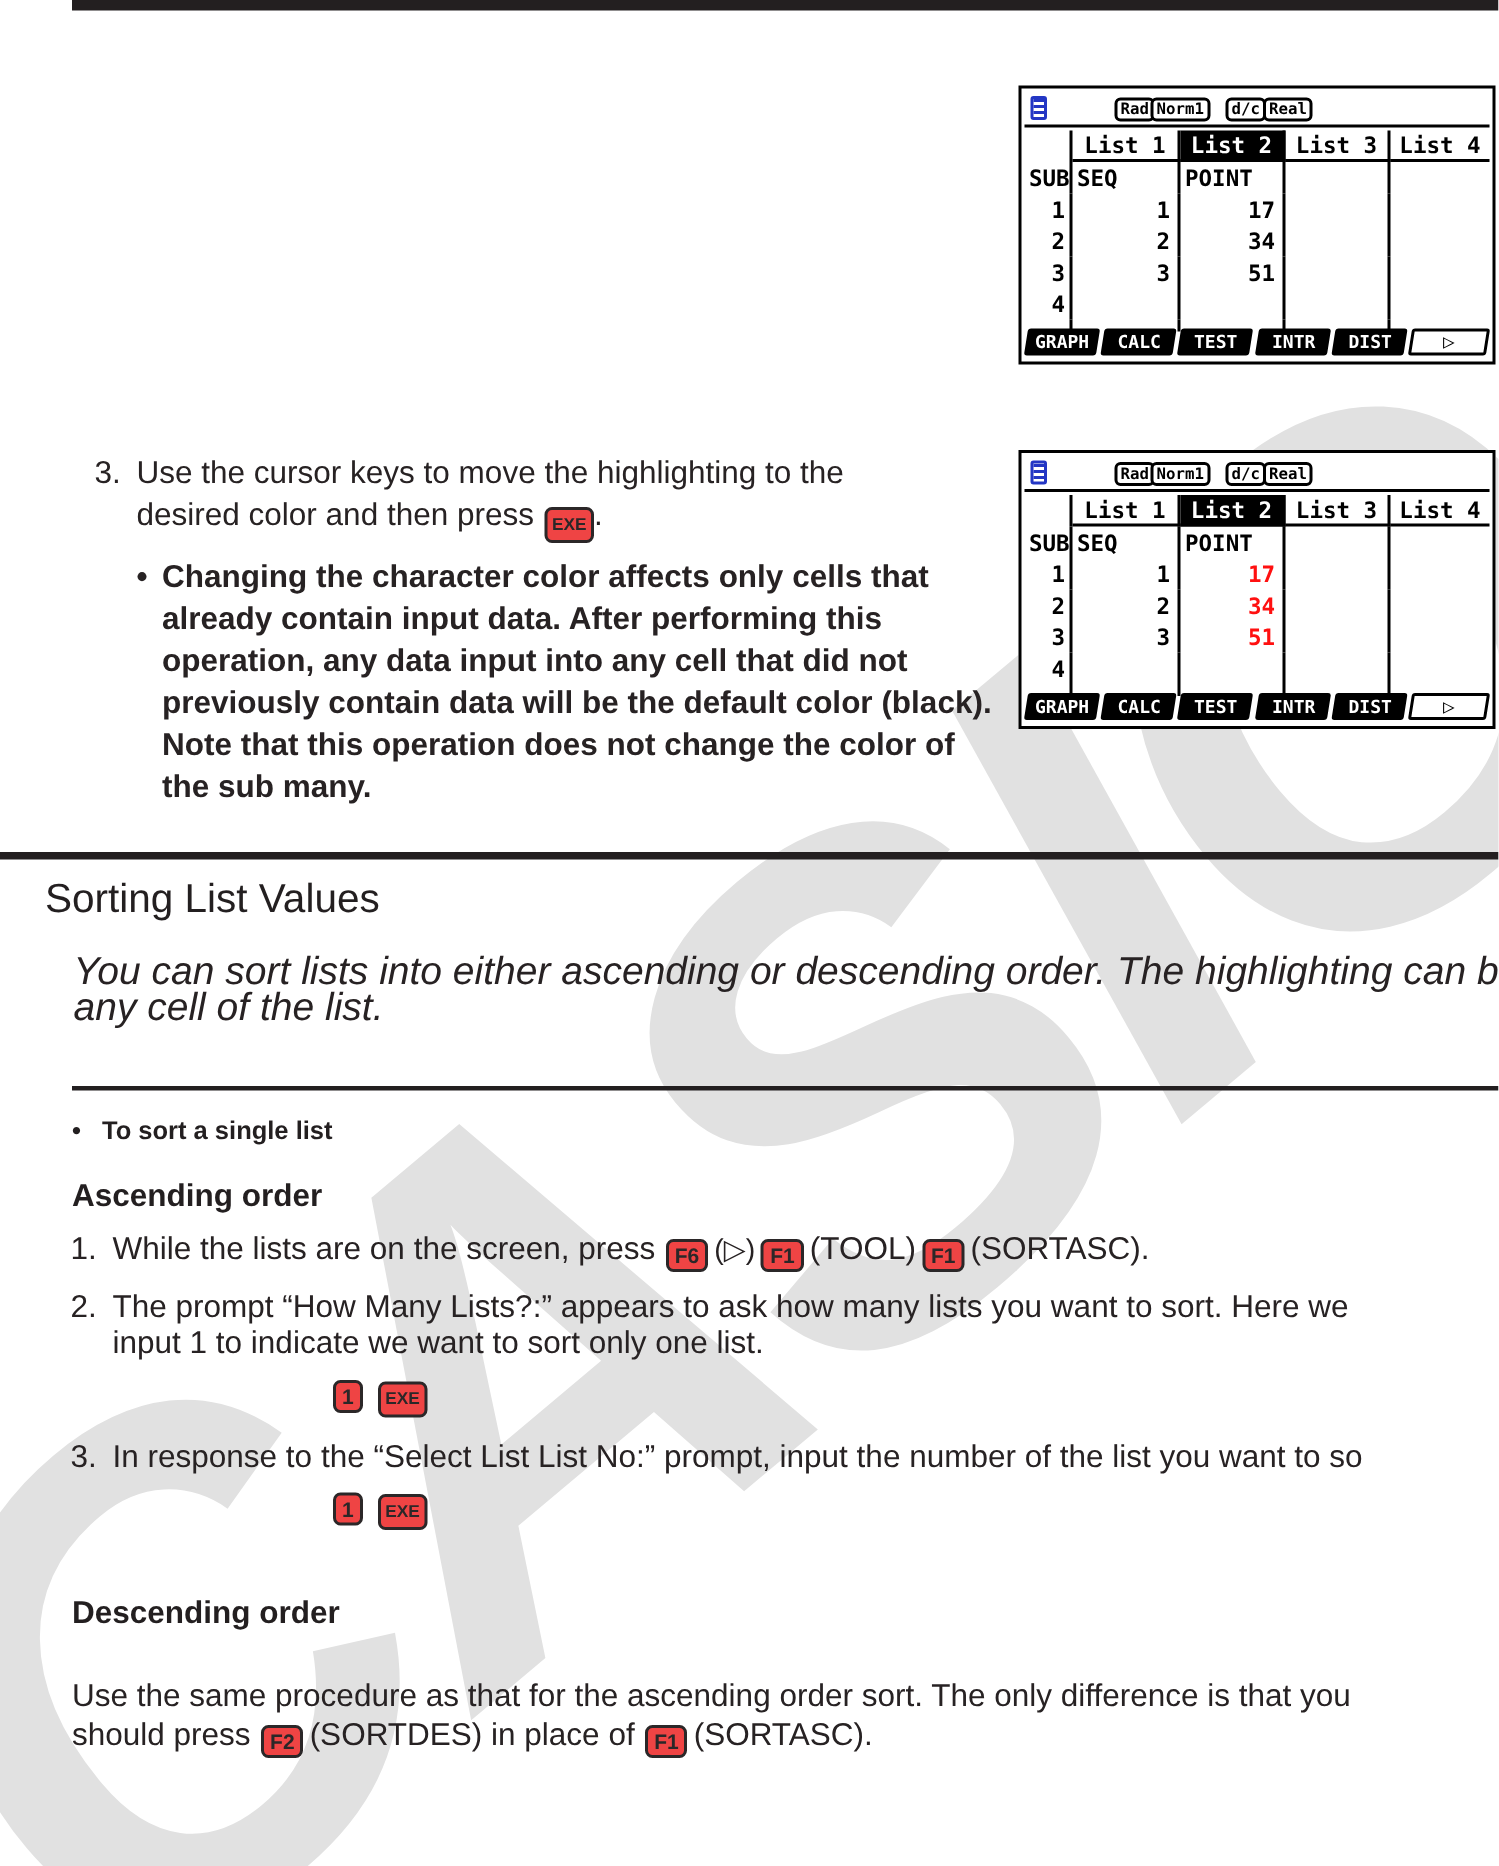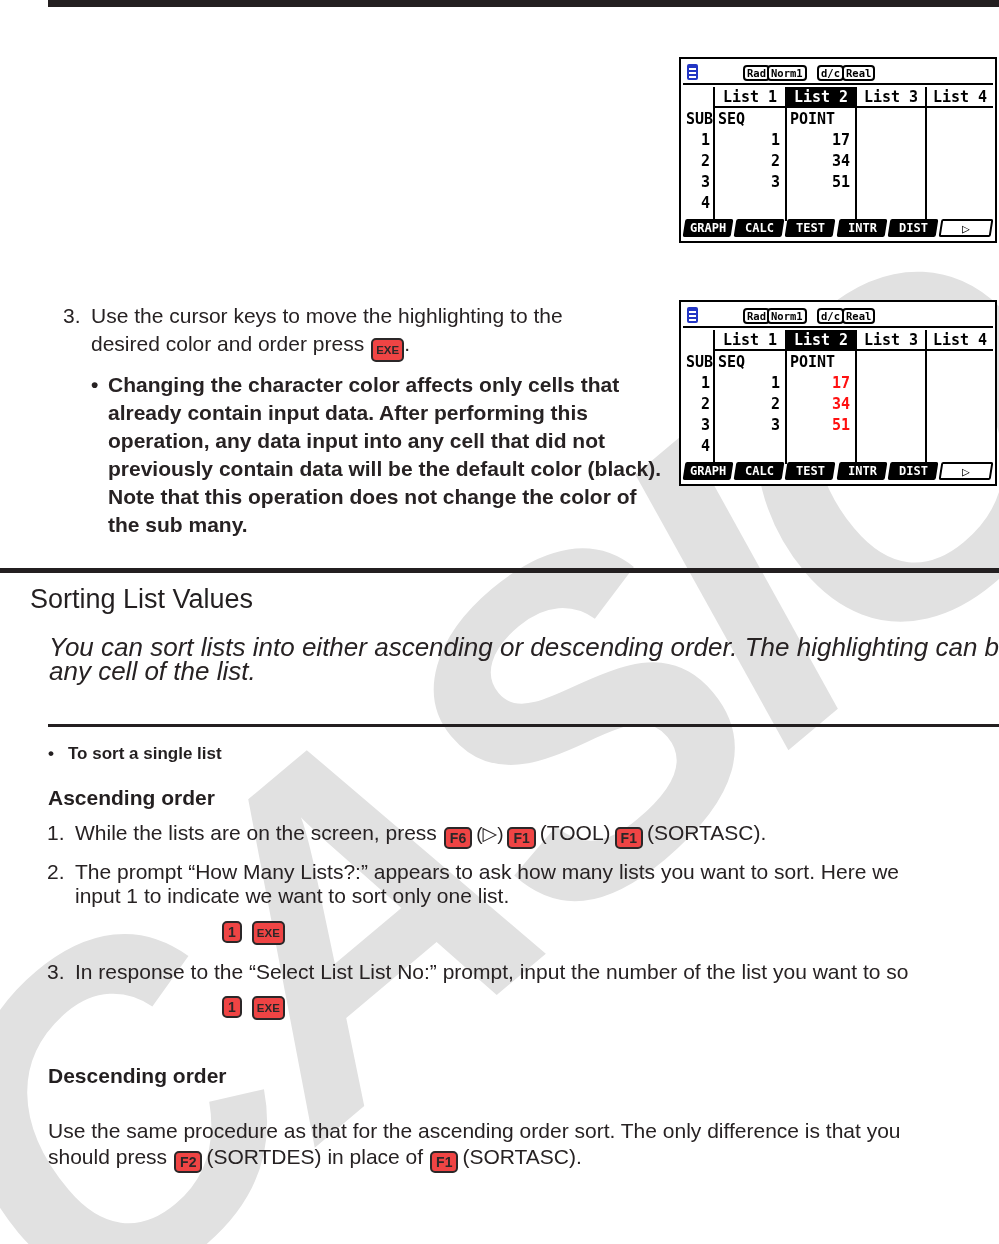--- a/index.html
+++ b/index.html
@@ -223,21 +223,21 @@
         </div>
         <div class="fn last">
           <span>▷</span>
         </div>
       </div>
     </div>
   </div>
 
 <div class="z t" style="left:47px; top:302px;margin-left:16px;">
   <div class="line"><span class="num">3.</span><span>Use the cursor keys to move the highlighting to the</span></div>
-  <div class="line ind"><span>desired color and order press</span><span class="key key-exe mL">EXE</span><span>.</span></div>
+  <div class="line ind"><span>desired color and then press</span><span class="key key-exe mL">EXE</span><span>.</span></div>
   <div class="note">
     <div class="line ind"><span class="bul">•</span><span>Changing the character color affects only cells that</span></div>
     <div class="line ind2">already contain input data. After performing this</div>
     <div class="line ind2">operation, any data input into any cell that did not</div>
     <div class="line ind2">previously contain data will be the default color (black).</div>
     <div class="line ind2">Note that this operation does not change the color of</div>
     <div class="line ind2">the sub many.</div>
   </div>
 </div>
 

